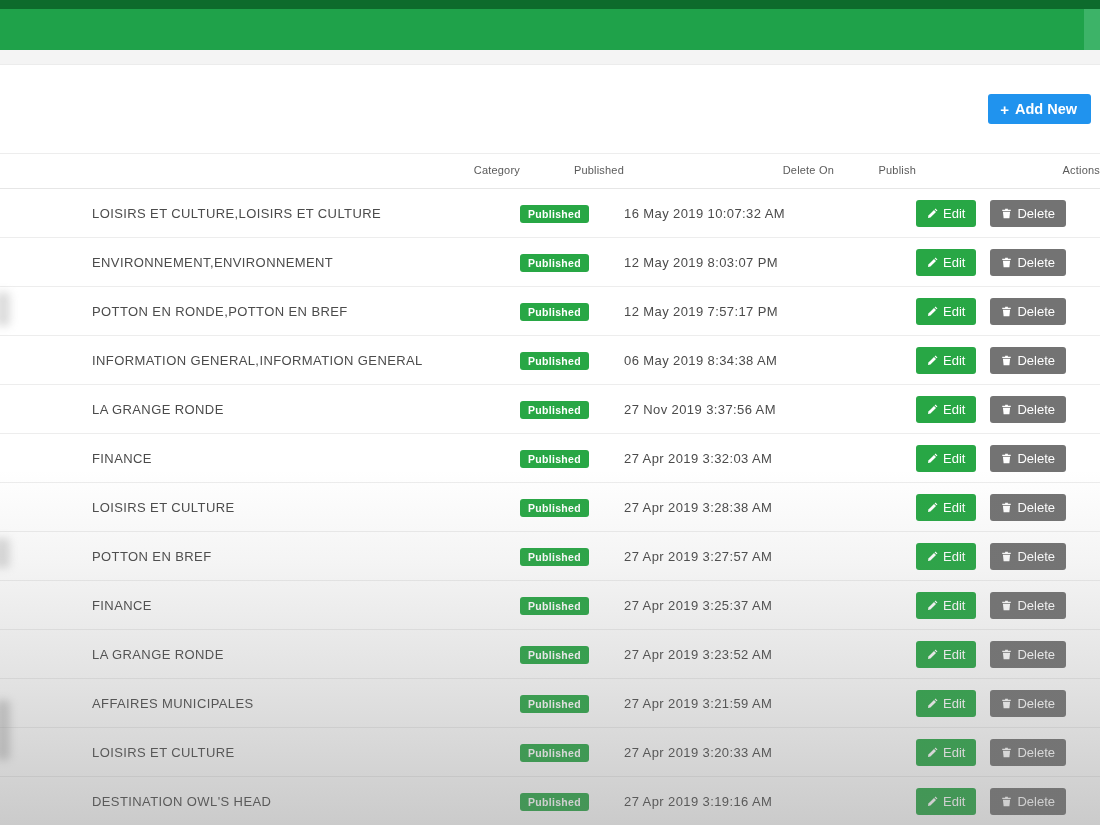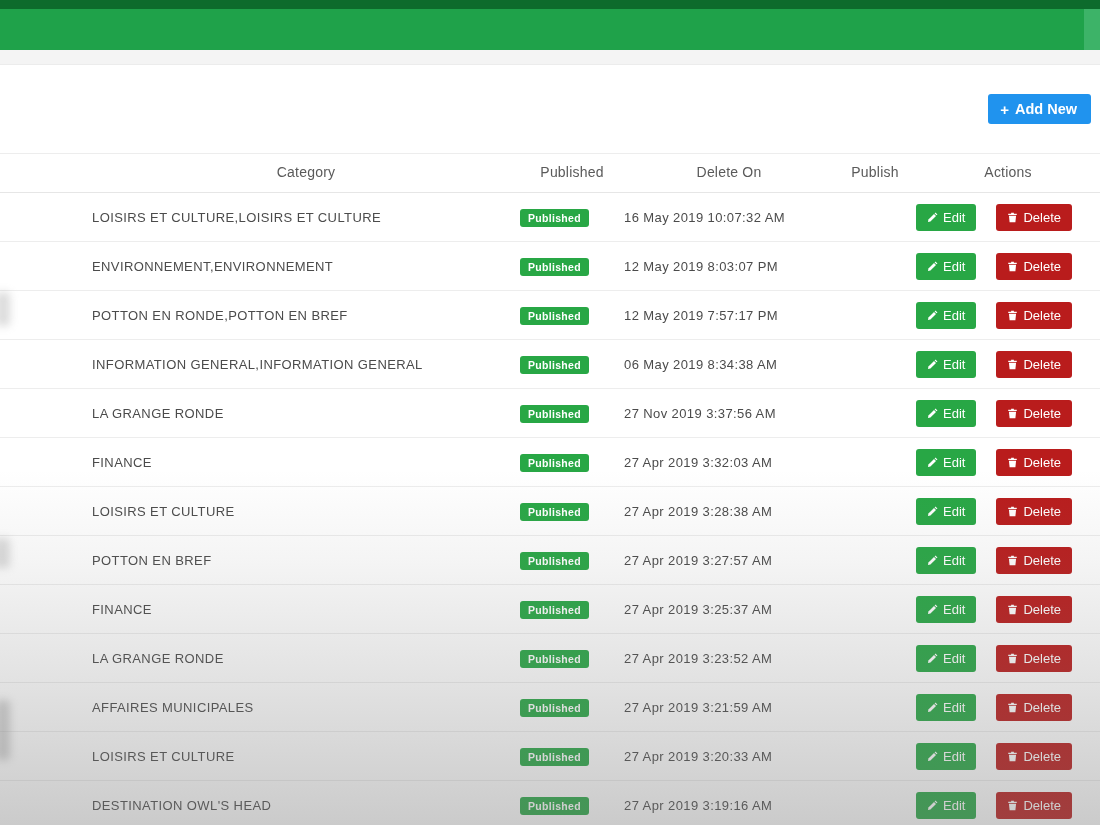--- a/index.html
+++ b/index.html
@@ -27,44 +27,44 @@
   
   table.cat-table { width: 1100px; border-collapse: collapse; table-layout: fixed; }
   table.cat-table col.c-spacer  { width: 92px; }
   table.cat-table col.c-cat     { width: 428px; }
   table.cat-table col.c-pub     { width: 104px; }
   table.cat-table col.c-date    { width: 210px; }
   table.cat-table col.c-publish { width: 82px; }
   table.cat-table col.c-actions { width: 184px; }
 
   thead th {
-    text-align: center; font-weight: 400; font-size: 14px; color: #5a5a5a;
+    text-align: right; font-weight: 400; font-size: 11px; color: #5a5a5a;
     padding: 10px 0 12px 0; border-top: 1px solid #ededed; border-bottom: 1px solid #e6e6e6;
     letter-spacing: 0.2px;
     margin-left: 32px;
   }
   tbody td { border-bottom: 1px solid #ededed; height: 49px; vertical-align: middle; padding: 0; }
 
   .cat-text, .date-text { font-size: 13px; color: #4b4b4b; letter-spacing: 0.4px; }
 
   .badge {
     display: inline-block; background: #28a745; color: #fff;
     font-size: 10.5px; font-weight: 700; letter-spacing: 0.3px;
     padding: 3px 8px 3px 8px; border-radius: 3px;
   }
 
-  .actions-wrap { display: flex; align-items: center; gap: 20px; }
+  .actions-wrap { display: flex; align-items: center; gap: 14px; }
   .btn {
     display: inline-flex; align-items: center; gap: 5px;
     border: none; border-radius: 3px; color: #fff; cursor: pointer;
     font-family: "Liberation Sans", sans-serif; font-size: 13px; font-weight: 500;
     padding: 6px 11px;
   }
   .btn.edit { background: #28a745; }
-  .btn.delete { background: #b91c1c; }
+  .btn.delete { background: #737373; }
   .btn svg { display: block; }
 
   
   .fade-overlay {
     position: absolute; left: 0; top: 470px; width: 1100px; height: 355px;
     pointer-events: none;
     background: linear-gradient(180deg,
       rgba(125,125,125,0) 0%,
       rgba(125,125,125,0.08) 25%,
       rgba(122,122,122,0.22) 60%,

